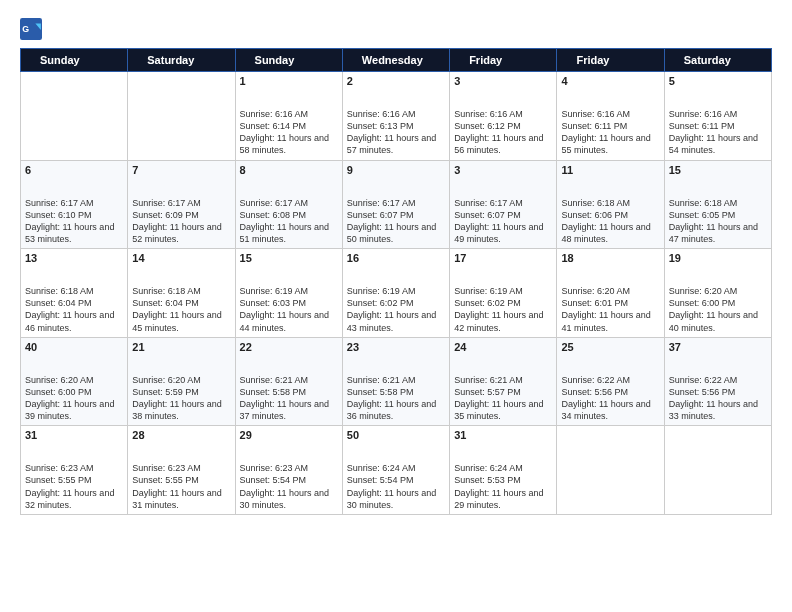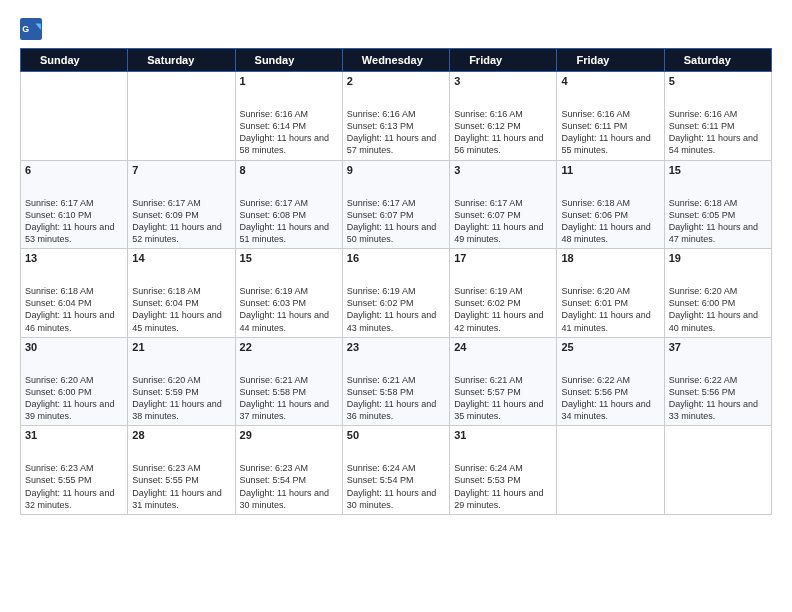--- a/index.html
+++ b/index.html
@@ -204,21 +204,21 @@
             <span class="day-num">18</span>
             <div class="cell-info">Sunrise: 6:20 AM<br>Sunset: 6:01 PM<br>Daylight: 11 hours and 41 minutes.</div>
           </td>
           <td>
             <span class="day-num">19</span>
             <div class="cell-info">Sunrise: 6:20 AM<br>Sunset: 6:00 PM<br>Daylight: 11 hours and 40 minutes.</div>
           </td>
         </tr>
         <tr>
           <td>
-            <span class="day-num">30</span>
+            <span class="day-num">40</span>
             <div class="cell-info">Sunrise: 6:20 AM<br>Sunset: 6:00 PM<br>Daylight: 11 hours and 39 minutes.</div>
           </td>
           <td>
             <span class="day-num">21</span>
             <div class="cell-info">Sunrise: 6:20 AM<br>Sunset: 5:59 PM<br>Daylight: 11 hours and 38 minutes.</div>
           </td>
           <td>
             <span class="day-num">22</span>
             <div class="cell-info">Sunrise: 6:21 AM<br>Sunset: 5:58 PM<br>Daylight: 11 hours and 37 minutes.</div>
           </td>

